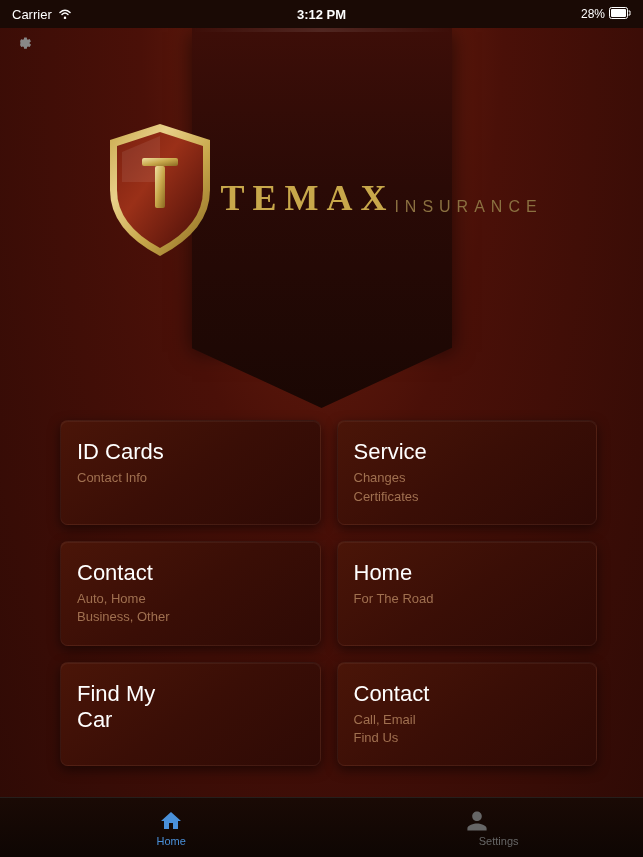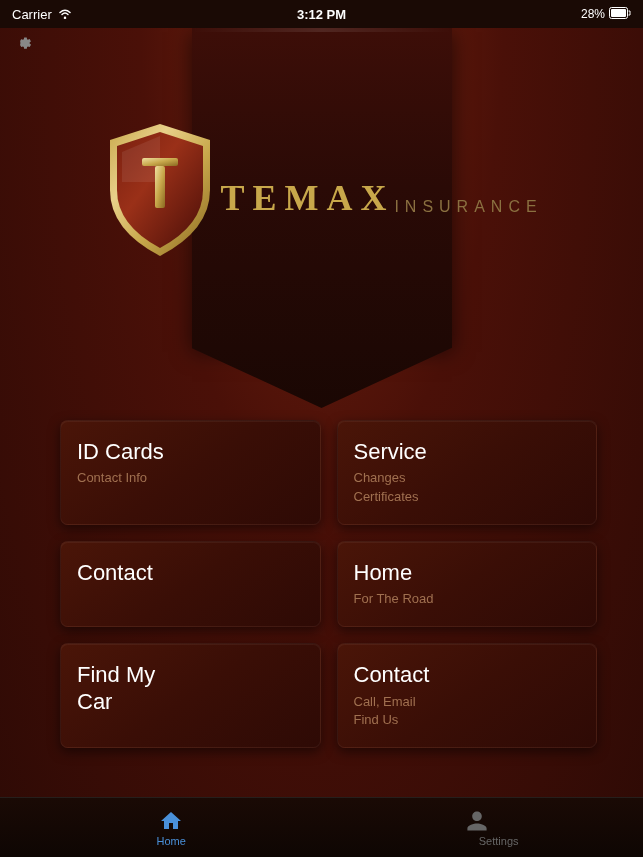--- a/index.html
+++ b/index.html
@@ -293,20 +293,21 @@
     <div class="btn-title">ID Cards</div>
     <div class="btn-sub">Contact Info</div>
   </div>
   <div class="grid-btn">
     <div class="btn-title">Service</div>
     <div class="btn-sub">Changes<br>Certificates</div>
   </div>
 
   <div class="grid-btn">
     <div class="btn-title">Contact</div>
+    <div class="btn-sub">Auto, Home<br>Business, Other</div>
   </div>
   <div class="grid-btn">
     <div class="btn-title">Home</div>
     <div class="btn-sub">For The Road</div>
   </div>
 
   <div class="grid-btn">
     <div class="btn-title">Find My<br>Car</div>
     <div class="btn-sub"></div>
   </div>

